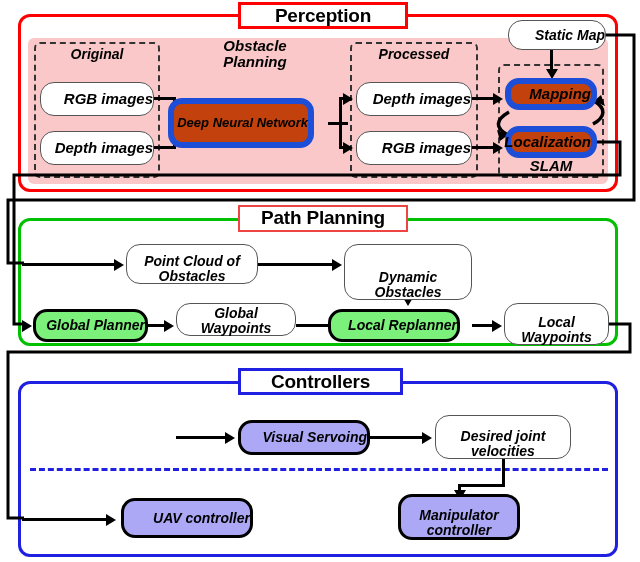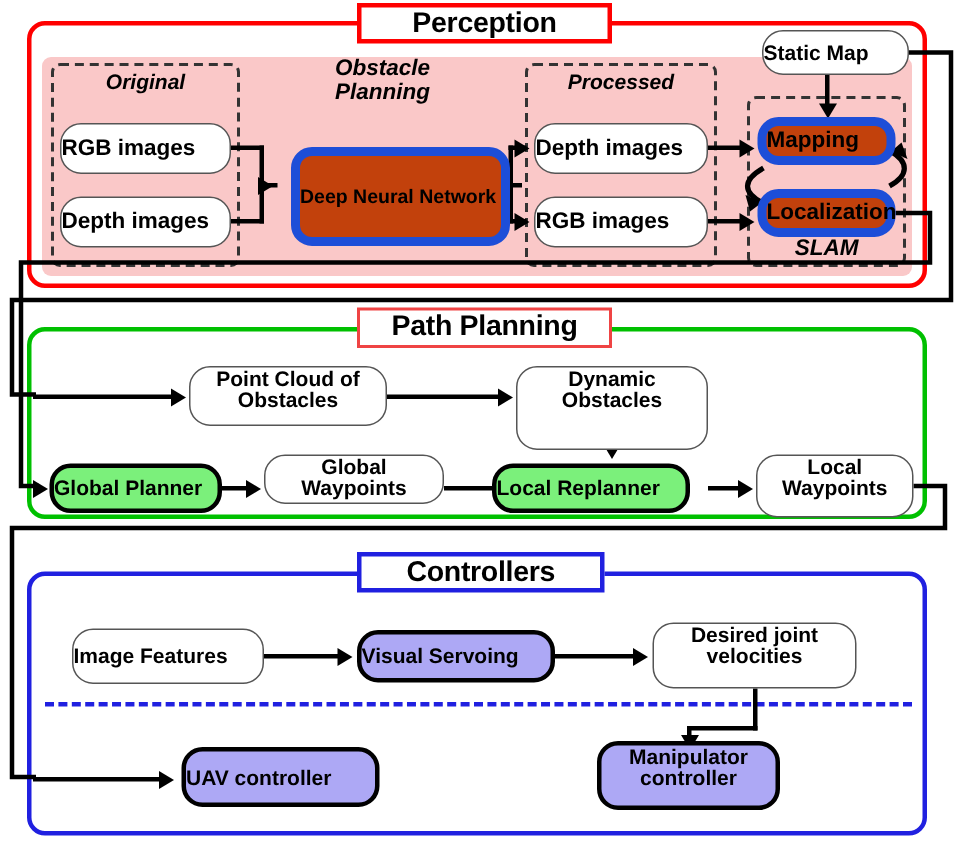--- a/index.html
+++ b/index.html
@@ -18,22 +18,22 @@
   .t-red{border:3px solid #FF0000;}
   .t-green{border:2px solid #ef4444;}
   .t-blue{border:3px solid #2020E0;}
 
   
   .pink-panel{position:absolute;background:#FAC8C8;border-radius:6px;}
   .dashed{position:absolute;box-sizing:border-box;border:2px dashed #333;border-radius:6px;}
 
   
   .node{position:absolute;box-sizing:border-box;display:flex;align-items:center;
-        justify-content:flex-start;text-align:center;border-radius:14px;
-        font-weight:bold;color:#000;line-height:1.03;z-index:20;}
+        justify-content:flex-end;text-align:center;border-radius:14px;
+        font-weight:bold;color:#000;line-height:1.03;z-index:20;font-style:italic;}
   .n-white{background:#fff;border:1.5px solid #555;}
   .n-red{background:#c2410c;border:6px solid #1d4ed8;}
   .n-green{background:#7BF07B;border:3px solid #000;}
   .n-purple{background:#ADA8F5;border:3px solid #000;}
 
   
   .glabel{position:absolute;font-style:italic;font-weight:bold;font-size:14px;
           color:#000;text-align:center;z-index:22;line-height:1.08;}
 
   
@@ -75,21 +75,21 @@
   <div class="glabel" style="left:498px;top:158px;width:106px;font-size:15px;">
     <span>SLAM</span>
   </div>
 
   <div class="node n-white" style="left:40px;top:82px;width:114px;height:34px;font-size:15px;">
     <span>RGB images</span>
   </div>
   <div class="node n-white" style="left:40px;top:131px;width:114px;height:34px;font-size:15px;">
     <span>Depth images</span>
   </div>
-  <div class="node n-red" style="left:194px;top:98px;width:146px;height:66px;font-size:13px;">
+  <div class="node n-red" style="left:168px;top:98px;width:146px;height:50px;font-size:13px;">
     <span>Deep Neural Network</span>
   </div>
   <div class="node n-white" style="left:356px;top:82px;width:116px;height:34px;font-size:15px;">
     <span>Depth images</span>
   </div>
   <div class="node n-white" style="left:356px;top:131px;width:116px;height:34px;font-size:15px;">
     <span>RGB images</span>
   </div>
   <div class="node n-white" style="left:508px;top:20px;width:98px;height:30px;font-size:14px;">
     <span>Static Map</span>
@@ -173,23 +173,20 @@
   <div class="ln ln-h" style="left:472px;top:324px;width:24px;"></div>
   <div class="arrow a-right" style="left:492px;top:319.5px;"></div>
 
   <div class="section sec-ctrl" style="left:18px;top:381px;width:600px;height:176px;"></div>
   <div class="sec-title t-blue" style="left:238px;top:368px;width:165px;height:27px;">
     <span>Controllers</span>
   </div>
 
   <div class="dash-div" style="left:30px;top:468px;width:578px;"></div>
 
-  <div class="node n-white" style="left:48px;top:419px;width:128px;height:37px;font-size:14px;">
-    <span>Image Features</span>
-  </div>
   <div class="node n-purple" style="left:238px;top:420px;width:132px;height:35px;font-size:14px;">
     <span>Visual Servoing</span>
   </div>
   <div class="node n-white" style="left:435px;top:415px;width:136px;height:44px;font-size:14px;flex-direction:column;">
     <span>Desired joint</span>
     <span>velocities</span>
   </div>
   <div class="node n-purple" style="left:121px;top:498px;width:132px;height:40px;font-size:14px;">
     <span>UAV controller</span>
   </div>

